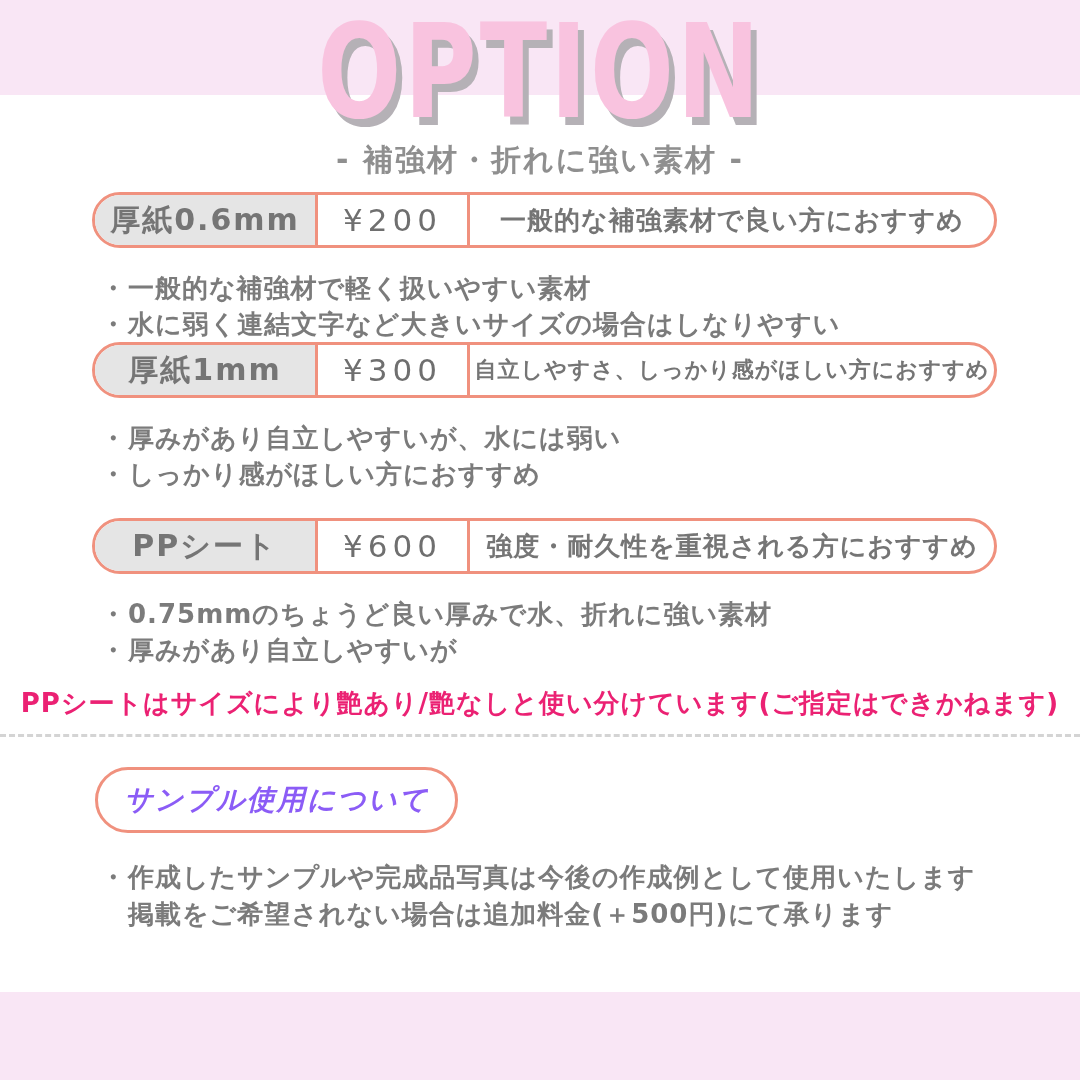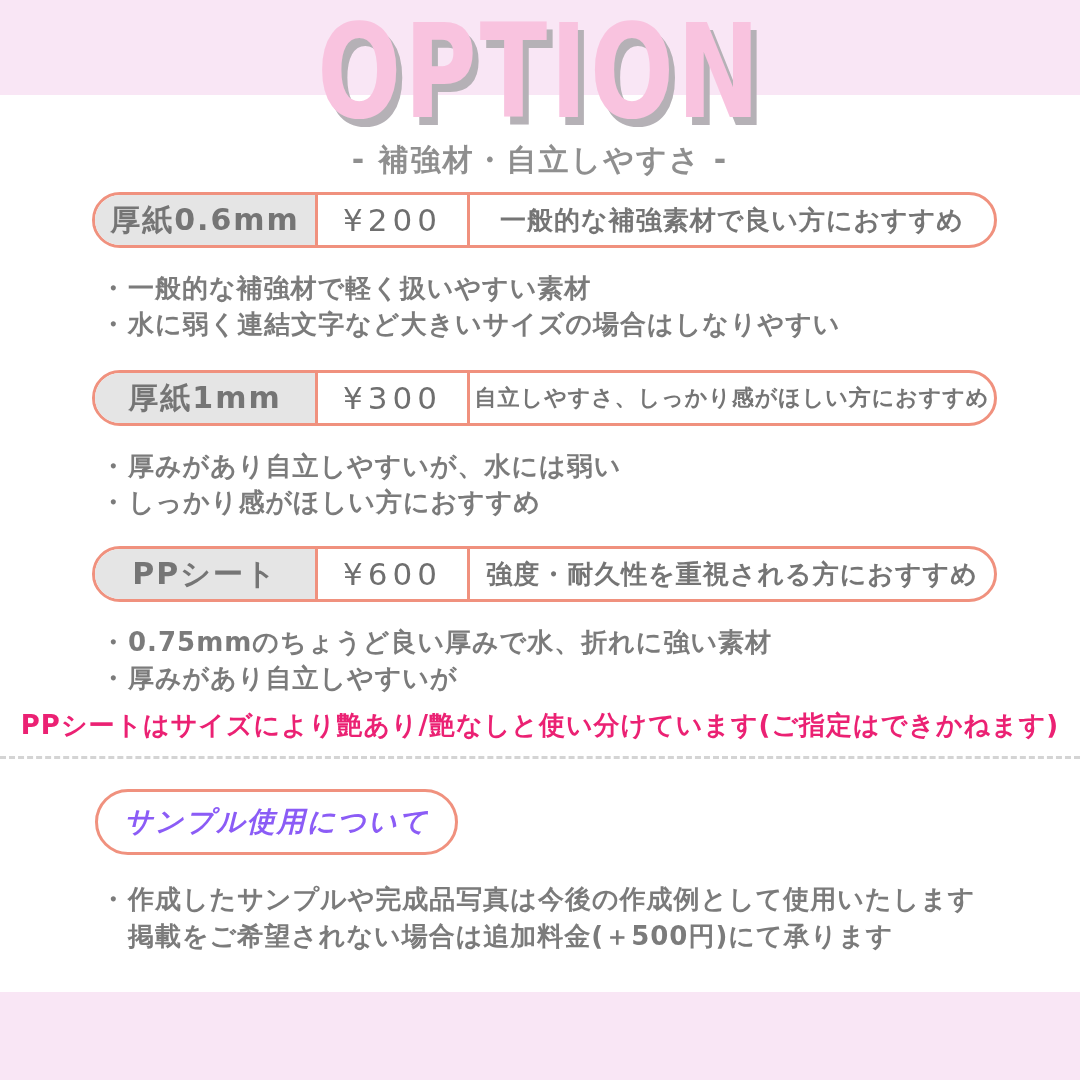--- a/index.html
+++ b/index.html
@@ -46,21 +46,21 @@
     align-items: stretch;
     height: 56px;
     margin: 0 83px 0 92px;
     border: 3px solid #f0917e;
     border-radius: 30px;
     overflow: hidden;
     background: #ffffff;
     box-sizing: border-box;
   }
   .row1 { margin-top: 15px; }
-  .row2 { margin-top: 28px; }
+  .row2 { }
   .row3 { margin-top: 26px; }
   .cell {
     display: flex;
     align-items: center;
     justify-content: center;
     box-sizing: border-box;
     white-space: nowrap;
   }
   .cell-name {
     width: 223px;
@@ -90,21 +90,21 @@
     margin: 22px 50px 0 100px;
     font-size: 26px;
     line-height: 36px;
     color: #7b7b7b;
     font-weight: 600;
     letter-spacing: 1px;
   }
   .note { display: flex; }
   .note .bullet { width: 28px; flex: none; }
   .pp-note {
-    margin-top: 12px;
+    margin-top: 18px;
     text-align: center;
     font-size: 26px;
     font-weight: bold;
     color: #eb2173;
     letter-spacing: 1px;
     white-space: nowrap;
   }
   .divider {
     margin-top: 13px;
     height: 0;
@@ -133,21 +133,21 @@
     letter-spacing: 1px;
   }
   .cont-line { padding-left: 28px; }
 </style>
 </head>
 <body>
 
 <div class="band-top"></div>
 
 <h1 class="title">OPTION</h1>
-<div class="subtitle">- 補強材・自立しやすさ -</div>
+<div class="subtitle">- 補強材・折れに強い素材 -</div>
 
 <div class="option-row row1">
   <div class="cell cell-name">厚紙0.6mm</div>
   <div class="cell cell-price">¥200</div>
   <div class="cell cell-desc">一般的な補強素材で良い方におすすめ</div>
 </div>
 <div class="notes">
   <div class="note">
     <span class="bullet">・</span>
     <span>一般的な補強材で軽く扱いやすい素材</span>

